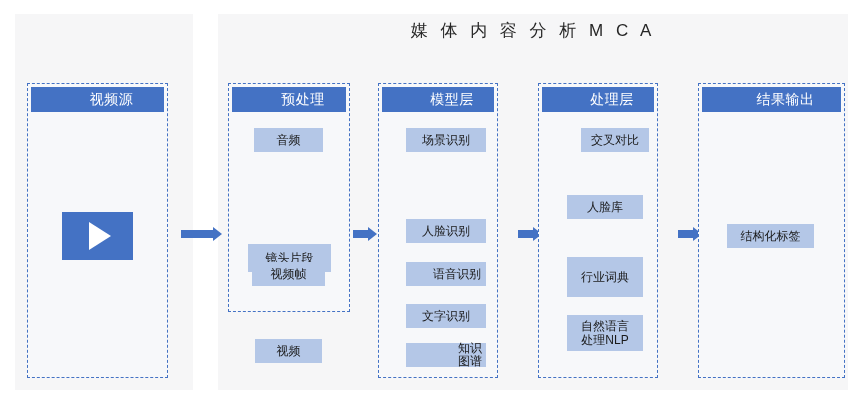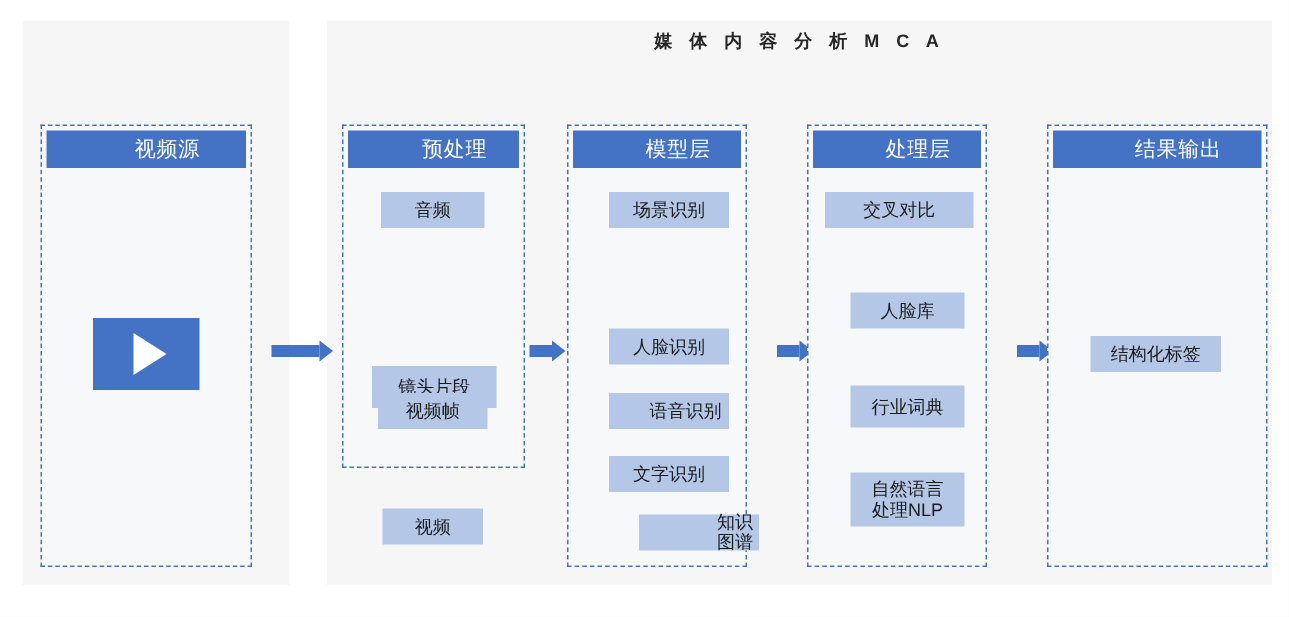--- a/index.html
+++ b/index.html
@@ -30,24 +30,24 @@
   #panel-left  { left: 15px;  top: 14px; width: 178px; height: 376px; }
   #panel-right { left: 218px; top: 14px; width: 630px; height: 376px; }
 
   
   #diagram-title {
     position: absolute;
     left: 218px;
     top: 19px;
     width: 630px;
     text-align: center;
-    font-size: 12px;
+    font-size: 17px;
     color: #262626;
     letter-spacing: 4px;
-    font-weight: 700;
+    font-weight: 400;
     white-space: nowrap;
   }
 
   
   .column {
     position: absolute;
     box-sizing: border-box;
     border: 1px dashed #4472c4;
     background: #f7f8fa;
   }
@@ -95,26 +95,26 @@
   #c2-i1 { left: 248px; top: 200px; width: 83px; height: 28px; margin-top: 44px; }
   #c2-i2 { left: 252px; top: 262px; width: 73px; height: 24px; }
   #c2-i3 { left: 255px; top: 339px; width: 67px; height: 24px; }
 
   
   #c3-i0 { left: 406px; top: 128px; width: 80px; height: 24px; }
   #c3-i1 { left: 406px; top: 173px; width: 80px; height: 24px; }
   #c3-i2 { left: 406px; top: 219px; width: 80px; height: 24px; }
   #c3-i3 { left: 406px; top: 262px; width: 80px; height: 24px; padding-left: 22px; }
   #c3-i4 { left: 406px; top: 304px; width: 80px; height: 24px; }
-  #c3-i5 { left: 426px; top: 343px; width: 80px; height: 24px; padding-left: 48px; }
-
-  
-  #c4-i0 { left: 550px; top: 128px; width: 99px; height: 24px; }
+  #c3-i5 { left: 406px; top: 343px; width: 80px; height: 24px; padding-left: 48px; }
+
+  
+  #c4-i0 { left: 581px; top: 128px; width: 68px; height: 24px; }
   #c4-i1 { left: 567px; top: 195px; width: 76px; height: 24px; }
-  #c4-i2 { left: 567px; top: 257px; width: 76px; height: 28px; }
+  #c4-i2 { left: 567px; top: 257px; width: 76px; height: 40px; }
   #c4-i3 { left: 567px; top: 315px; width: 76px; height: 36px; }
 
   
   #c5-i0 { left: 727px; top: 224px; width: 87px; height: 24px; }
 
   
   #play-button {
     position: absolute;
     left: 62px;
     top: 212px;

